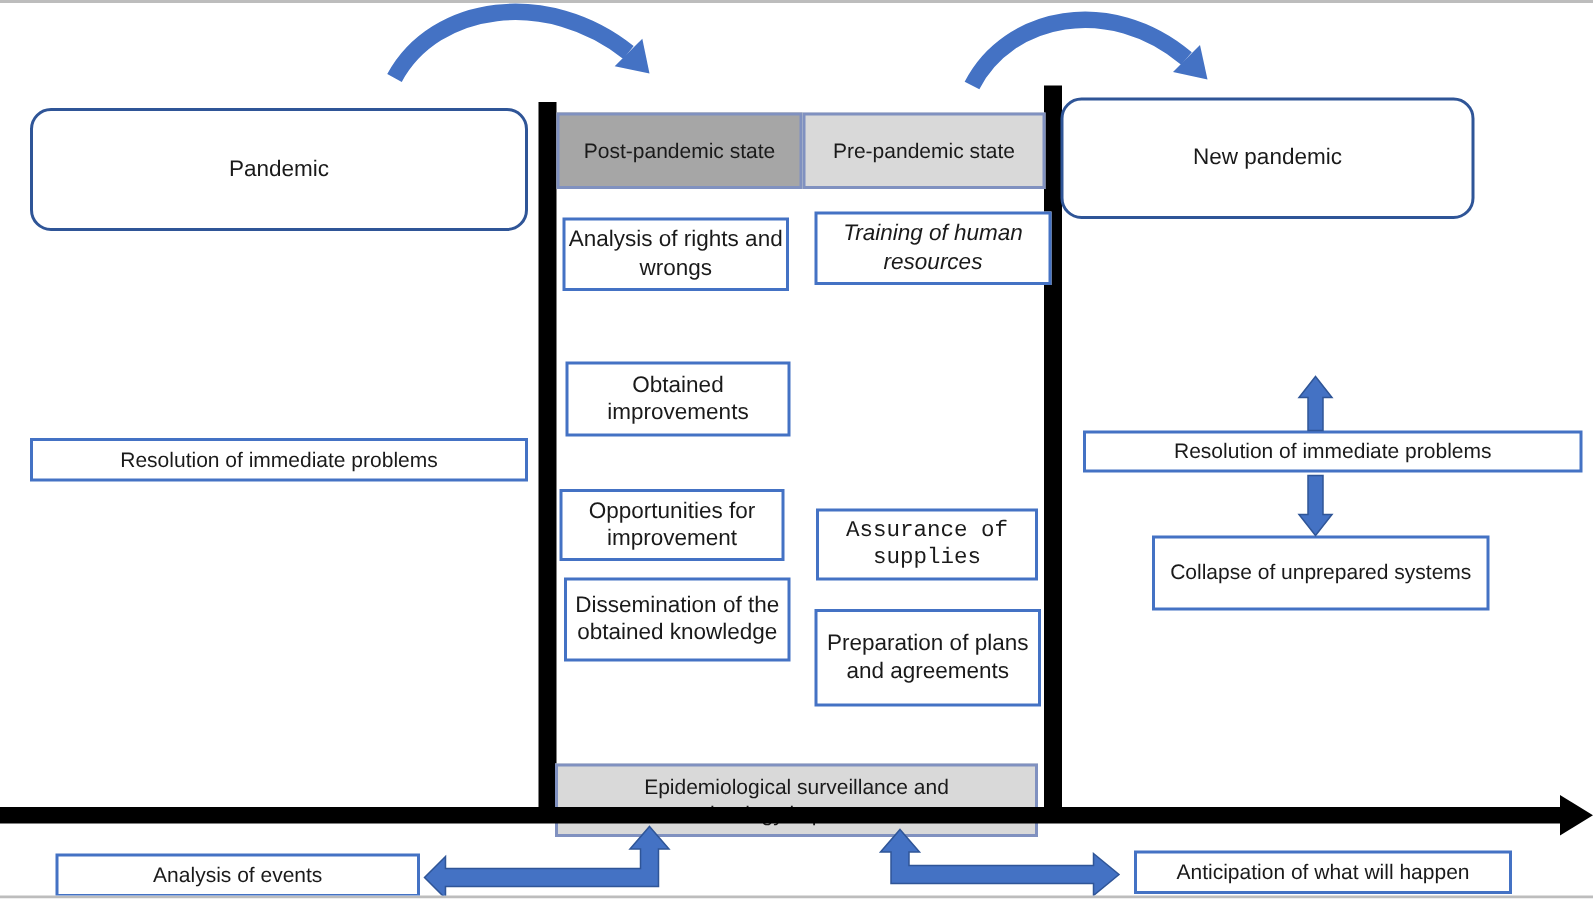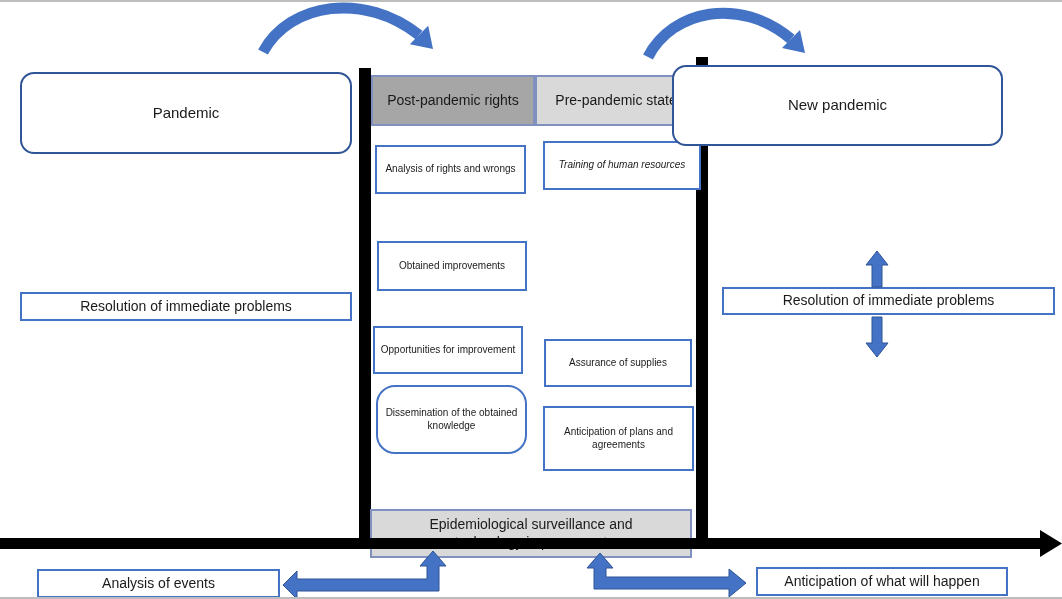--- a/index.html
+++ b/index.html
@@ -14,21 +14,21 @@
   html,body{margin:0;padding:0;background:#fff;}
   .canvas{
     position:relative;width:1062px;height:599px;background:#ffffff;
     font-family:"Liberation Sans","DejaVu Sans",sans-serif;color:var(--ink);
     border-top:2px solid #bdbdbd;border-bottom:2px solid #bdbdbd;box-sizing:border-box;
     overflow:hidden;
   }
   .box{
     position:absolute;display:flex;align-items:center;justify-content:center;
     text-align:center;box-sizing:border-box;line-height:1.22;background:#fff;
-    font-size:10px;
+    font-size:15px;
   }
   .wbox{border:2px solid var(--box-border);}
   .rbox{border:2px solid var(--rounded-border);border-radius:14px;font-size:15px;}
   .hdr{border:2px solid #8091c0;font-size:14px;}
   .hdr-dark{background:var(--hdr-dark);}
   .hdr-light{background:var(--hdr-light);}
   .spanbox{border:2px solid #8091c0;background:var(--hdr-light);font-size:14px;padding:0 28px;}
   .wide{font-size:14px;}
   .vbar{position:absolute;width:12px;background:#000;}
   svg.overlay{position:absolute;left:0;top:0;pointer-events:none;}
@@ -37,36 +37,37 @@
 <body>
 
 <div class="canvas">
 
   <div class="box rbox" style="left:20px;top:70px;width:332px;height:82px;">Pandemic</div>
   <div class="box wbox wide" style="left:20px;top:290px;width:332px;height:29px;">Resolution of immediate problems</div>
 
   <div class="vbar" style="left:359px;top:66px;height:470px;"></div>
   <div class="vbar" style="left:696px;top:55px;height:481px;"></div>
 
-  <div class="box hdr hdr-dark" style="left:371px;top:73px;width:164px;height:51px;">Post-pandemic rights</div>
+  <div class="box hdr hdr-dark" style="left:371px;top:73px;width:164px;height:51px;">Post-pandemic state</div>
   <div class="box hdr hdr-light" style="left:535px;top:73px;width:162px;height:51px;">Pre-pandemic state</div>
 
   <div class="box wbox" style="left:375px;top:143px;width:151px;height:49px;">Analysis of rights and wrongs</div>
   <div class="box wbox" style="left:377px;top:239px;width:150px;height:50px;">Obtained improvements</div>
   <div class="box wbox" style="left:373px;top:312px;width:150px;height:48px;margin-top:12px;">Opportunities for improvement</div>
-  <div class="box wbox" style="left:376px;top:383px;width:151px;height:69px;border-radius:19px;">Dissemination of the obtained knowledge</div>
+  <div class="box wbox" style="left:376px;top:383px;width:151px;height:56px;">Dissemination of the obtained knowledge</div>
 
   <div class="box wbox" style="left:543px;top:139px;width:158px;height:49px;font-style:italic;">Training of human resources</div>
-  <div class="box wbox" style="left:544px;top:337px;width:148px;height:48px;">Assurance of supplies</div>
-  <div class="box wbox" style="left:543px;top:404px;width:151px;height:65px;">Anticipation of plans and agreements</div>
+  <div class="box wbox" style="left:544px;top:337px;width:148px;height:48px;font-family:Liberation Mono, monospace;">Assurance of supplies</div>
+  <div class="box wbox" style="left:543px;top:404px;width:151px;height:65px;">Preparation of plans and agreements</div>
 
   <div class="box spanbox" style="left:370px;top:479px;width:322px;height:49px;margin-top:28px;">Epidemiological surveillance and technology improvement</div>
 
-  <div class="box rbox" style="left:672px;top:63px;width:331px;height:81px;">New pandemic</div>
+  <div class="box rbox" style="left:707px;top:63px;width:276px;height:81px;">New pandemic</div>
   <div class="box wbox wide" style="left:722px;top:285px;width:333px;height:28px;">Resolution of immediate problems</div>
+  <div class="box wbox wide" style="left:768px;top:355px;width:225px;height:50px;">Collapse of unprepared systems</div>
 
   <div class="box wbox wide" style="left:37px;top:567px;width:243px;height:29px;">Analysis of events</div>
   <div class="box wbox wide" style="left:756px;top:565px;width:252px;height:29px;">Anticipation of what will happen</div>
 
   <svg class="overlay" width="1062" height="599" viewBox="0 0 1062 599">
     <g>
       <rect x="0" y="536" width="1042" height="11" fill="#000"></rect>
       <polygon points="1040,528 1062,541.5 1040,555" fill="#000"></polygon>
     </g>
 

